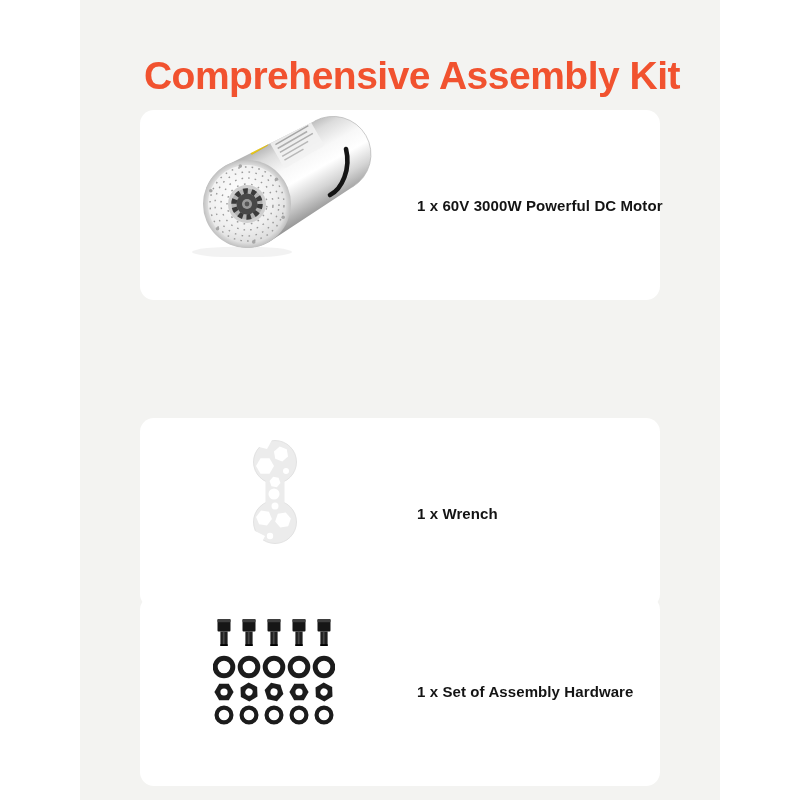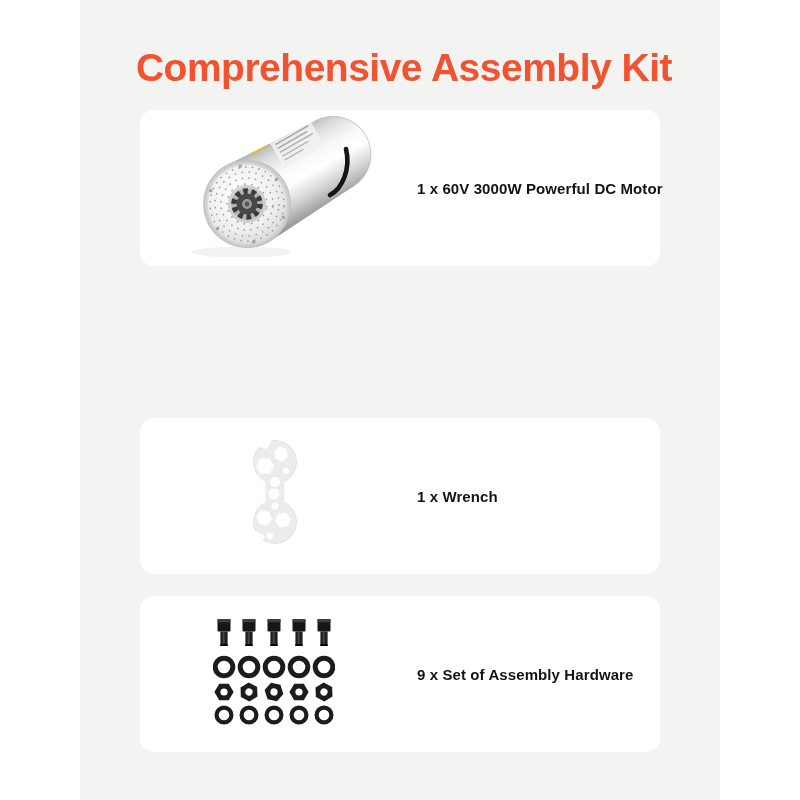--- a/index.html
+++ b/index.html
@@ -5,26 +5,26 @@
   html,body{margin:0;padding:0;}
   body{
     width:800px;height:800px;position:relative;background:#ffffff;
     font-family:"Liberation Sans", sans-serif;overflow:hidden;
   }
   .panel{
     position:absolute;left:80px;top:0;width:640px;height:800px;
     background:var(--panel-bg,#F3F3F1);
   }
   .title{
-    position:absolute;top:42px;left:0;width:100%;margin:4px;
+    position:absolute;top:42px;left:0;width:100%;margin:12px;
     text-align:center;font-size:39px;line-height:1.15;font-weight:800;
     letter-spacing:-0.5px;color:var(--accent,#F1522F);
   }
   .card{
-    position:absolute;left:60px;width:520px;height:156px;
+    position:absolute;left:60px;width:520px;height:190px;
     background:var(--card-bg,#ffffff);border-radius:14px;
   }
   .art{position:absolute;}
   .art svg{display:block;width:100%;height:100%;}
   .label{
     position:absolute;left:277px;top:50%;transform:translateY(-50%);
     margin:0;font-size:15px;font-weight:600;letter-spacing:0.1px;
     color:var(--text-color,#141414);white-space:nowrap;
   }
 </style>
@@ -171,16 +171,16 @@
         <use href="#nut" transform="translate(111 74) rotate(28)"></use>
         <g fill="none" stroke="#1c1c1c" stroke-width="4.2">
           <circle cx="11" cy="97" r="7.4"></circle>
           <circle cx="36" cy="97" r="7.4"></circle>
           <circle cx="61" cy="97" r="7.4"></circle>
           <circle cx="86" cy="97" r="7.4"></circle>
           <circle cx="111" cy="97" r="7.4"></circle>
         </g>
       </svg>
     </div>
-    <p class="label">9 x Set of Assembly Hardware</p>
+    <p class="label">1 x Set of Assembly Hardware</p>
   </section>
 
 </div>
 
 </body></html>

